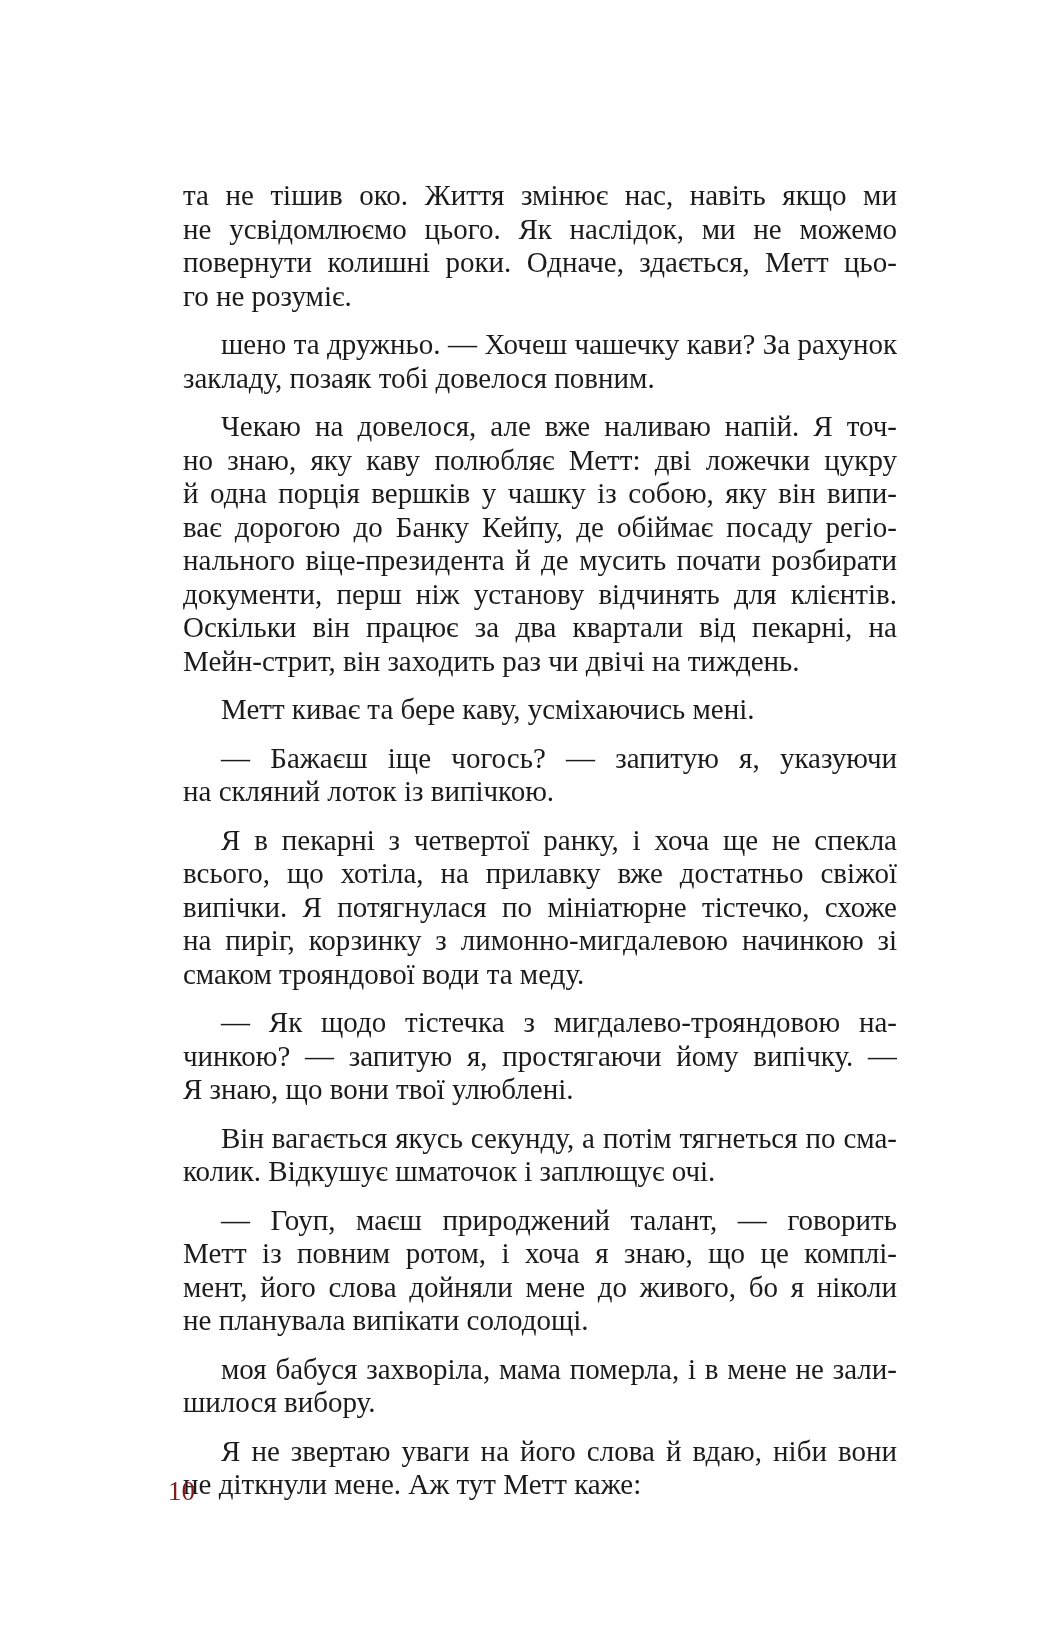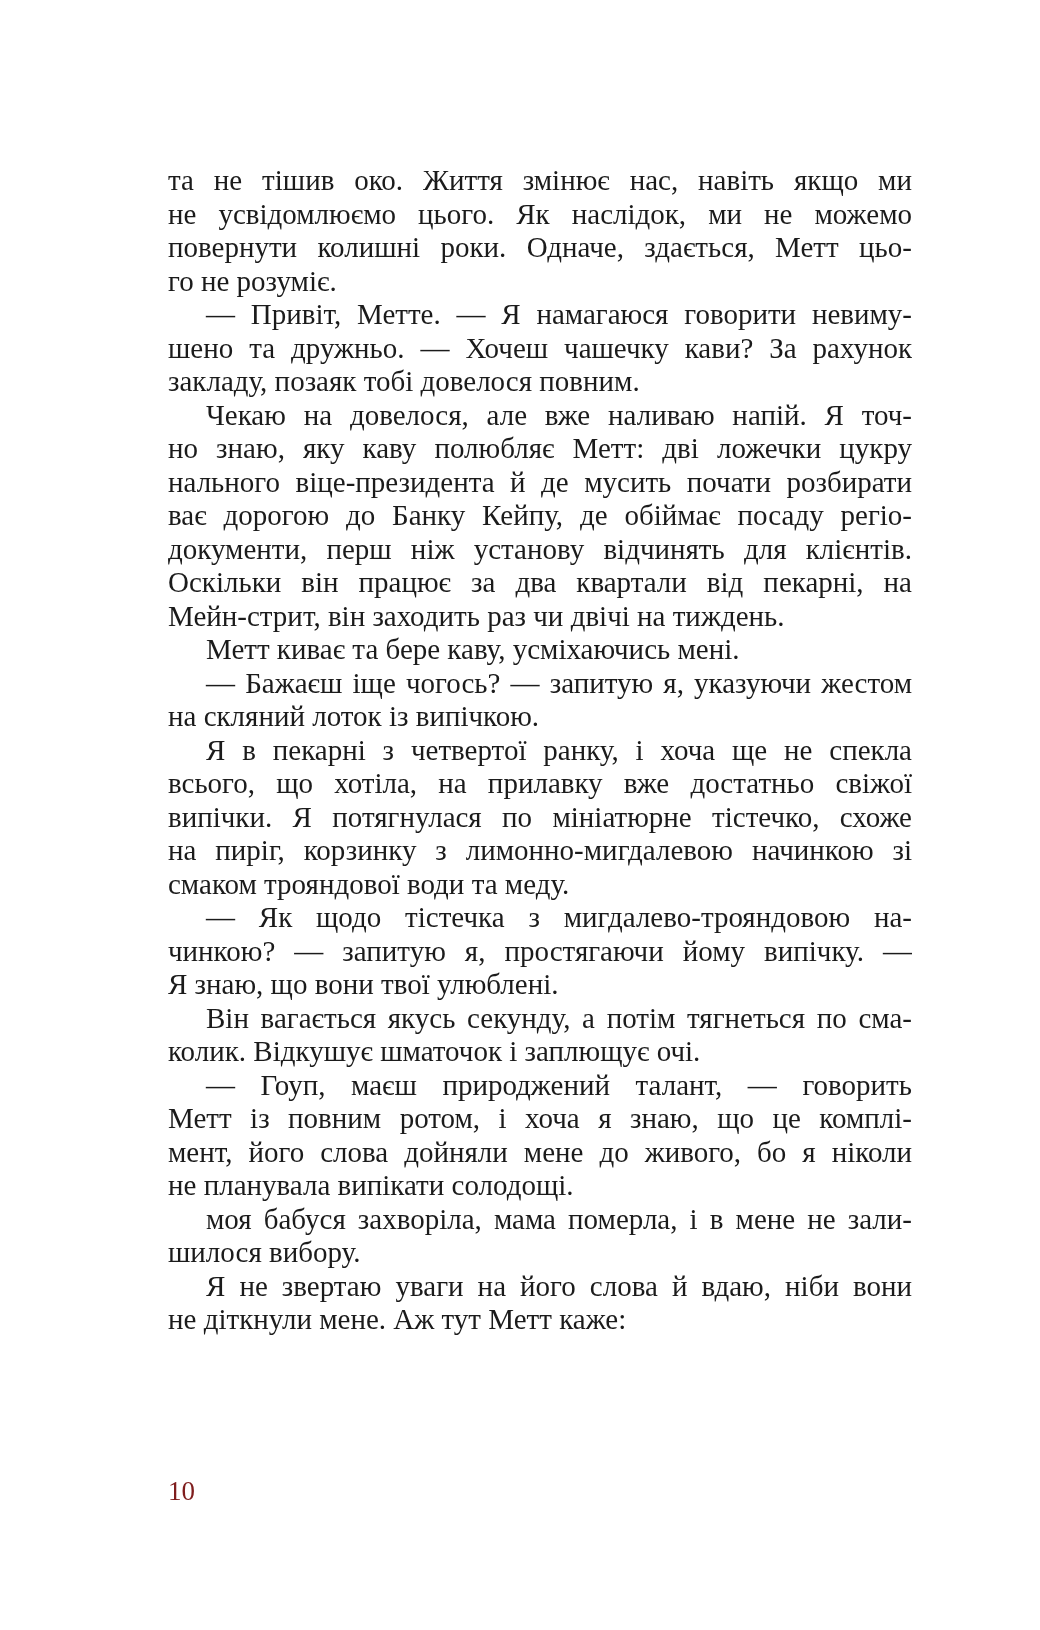--- a/index.html
+++ b/index.html
@@ -16,21 +16,21 @@
     color: #1b1b1b;
     overflow: hidden;
   }
   .text-block {
     position: absolute;
     left: 168px;
     top: 164px;
     width: 744px;
   }
   .para {
-    margin: 0;
+    margin: 15px;
     padding: 0;
   }
   .line {
     height: 33.5px;
     line-height: 33.5px;
     font-size: 29px;
     text-align: justify;
     text-align-last: justify;
     overflow: hidden;
     white-space: normal;
@@ -57,29 +57,29 @@
 
 <div class="page">
   <div class="text-block">
       <div class="para">
         <div class="line">та не тішив око. Життя змінює нас, навіть якщо ми</div>
         <div class="line">не усвідомлюємо цього. Як наслідок, ми не можемо</div>
         <div class="line">повернути колишні роки. Одначе, здається, Метт цьо-</div>
         <div class="line last">го не розуміє.</div>
       </div>
       <div class="para indent">
-        <div class="line">— Привіт, Метте. — Я намагаюся говорити невиму-</div>
         <div class="line">шено та дружньо. — Хочеш чашечку кави? За рахунок</div>
         <div class="line last">закладу, позаяк тобі довелося повним.</div>
       </div>
       <div class="para indent">
         <div class="line">Чекаю на довелося, але вже наливаю напій. Я точ-</div>
         <div class="line">но знаю, яку каву полюбляє Метт: дві ложечки цукру</div>
+        <div class="line">й одна порція вершків у чашку із собою, яку він випи-</div>
+        <div class="line">ває дорогою до Банку Кейпу, де обіймає посаду регіо-</div>
         <div class="line">нального віце-президента й де мусить почати розбирати</div>
-        <div class="line">ває дорогою до Банку Кейпу, де обіймає посаду регіо-</div>
         <div class="line">документи, перш ніж установу відчинять для клієнтів.</div>
         <div class="line">Оскільки він працює за два квартали від пекарні, на</div>
         <div class="line last">Мейн-стрит, він заходить раз чи двічі на тиждень.</div>
       </div>
       <div class="para indent">
         <div class="line last">Метт киває та бере каву, усміхаючись мені.</div>
       </div>
       <div class="para indent">
         <div class="line">— Бажаєш іще чогось? — запитую я, указуючи жестом</div>
         <div class="line last">на скляний лоток із випічкою.</div>

